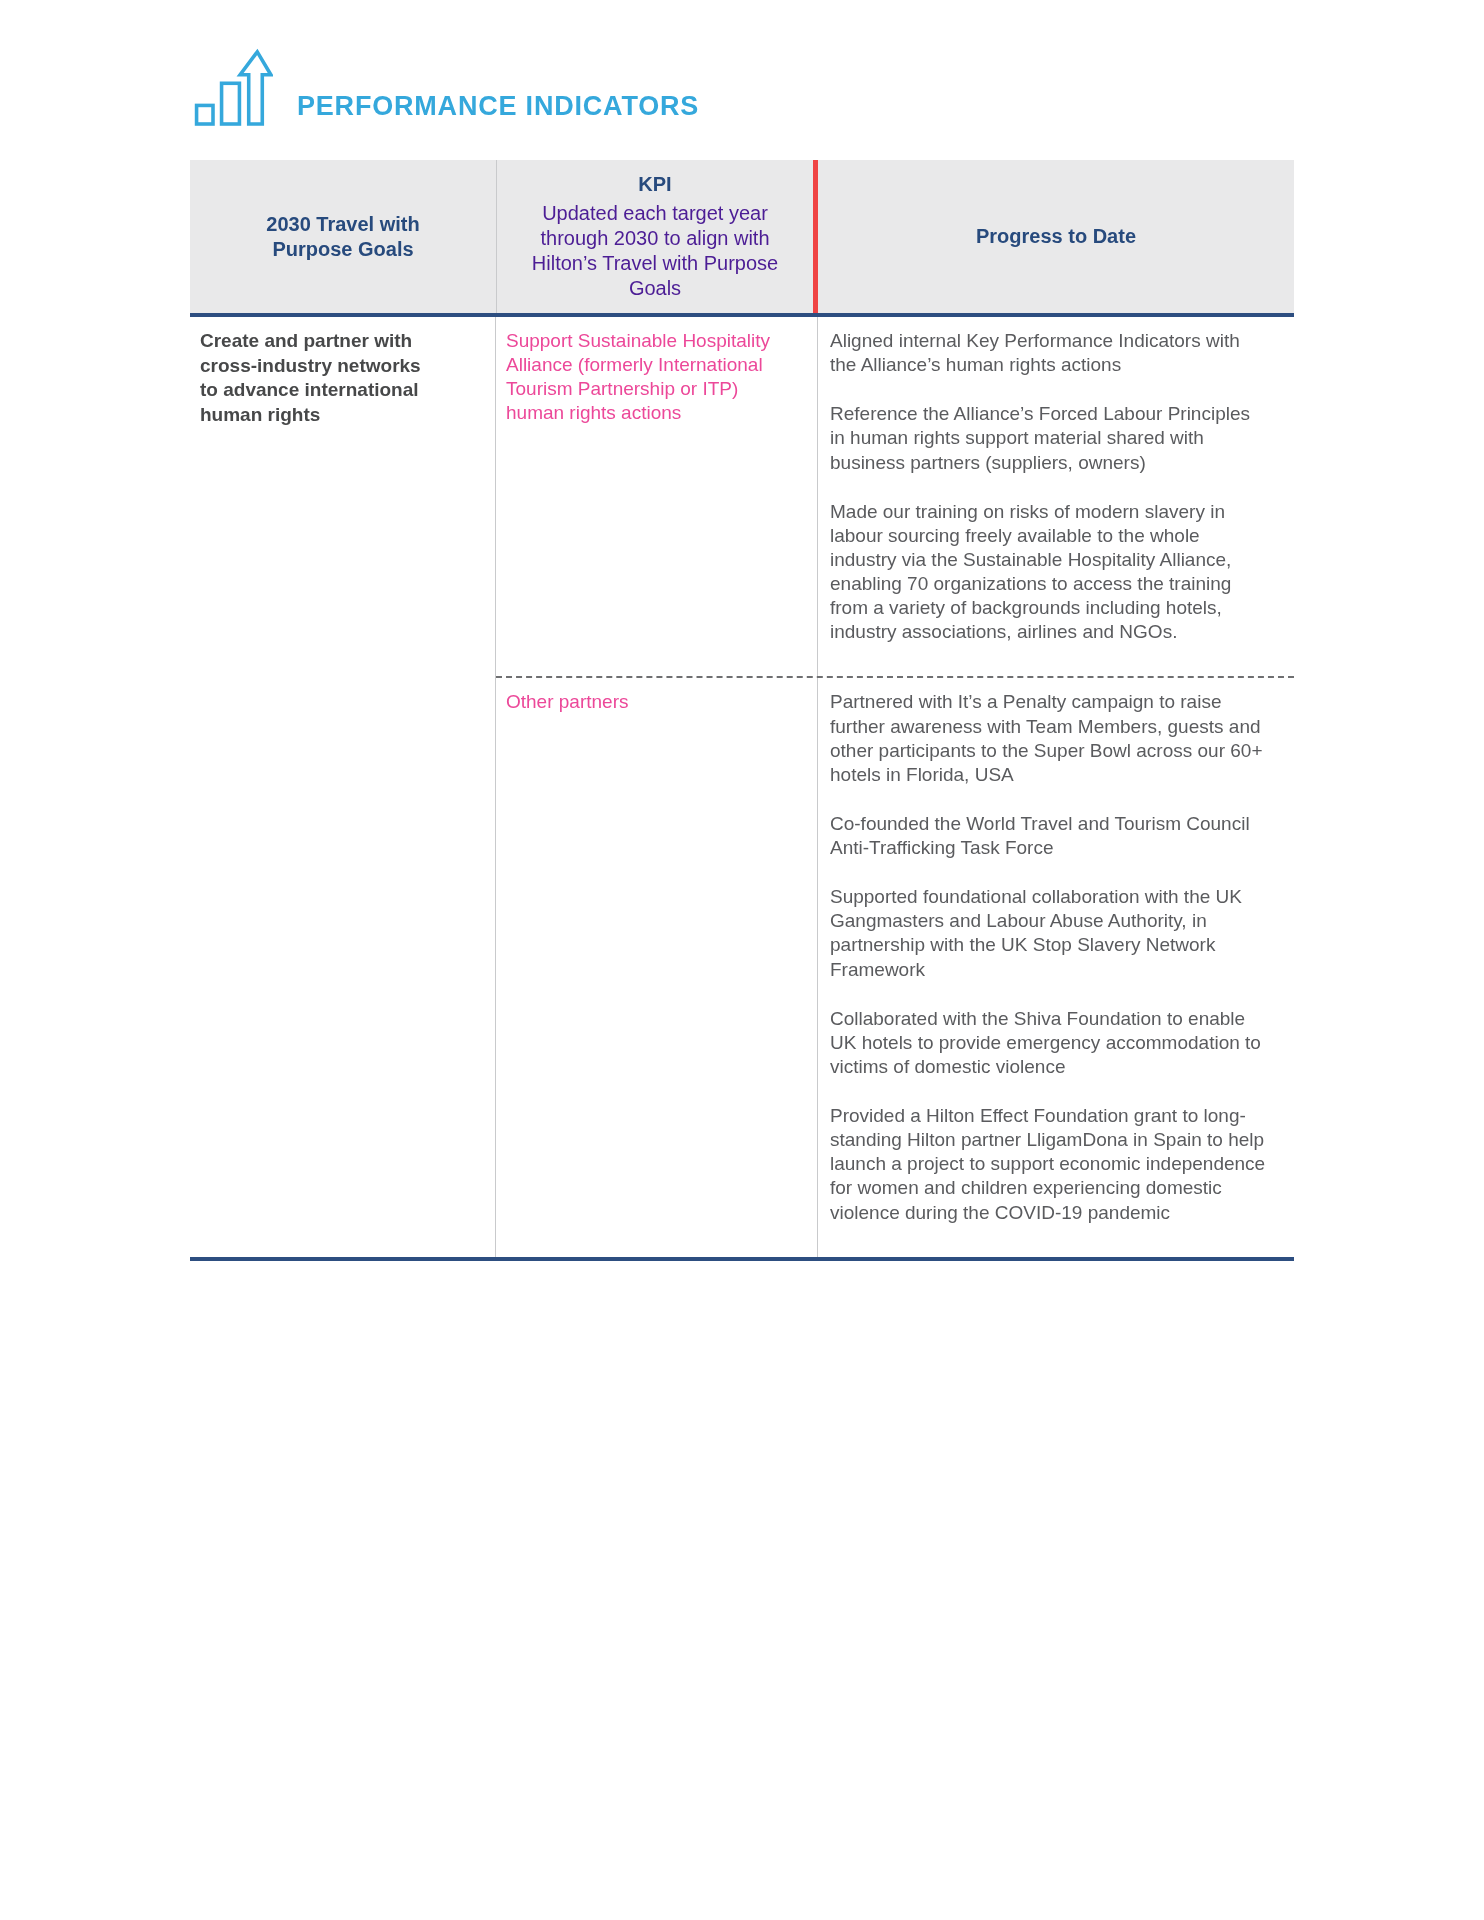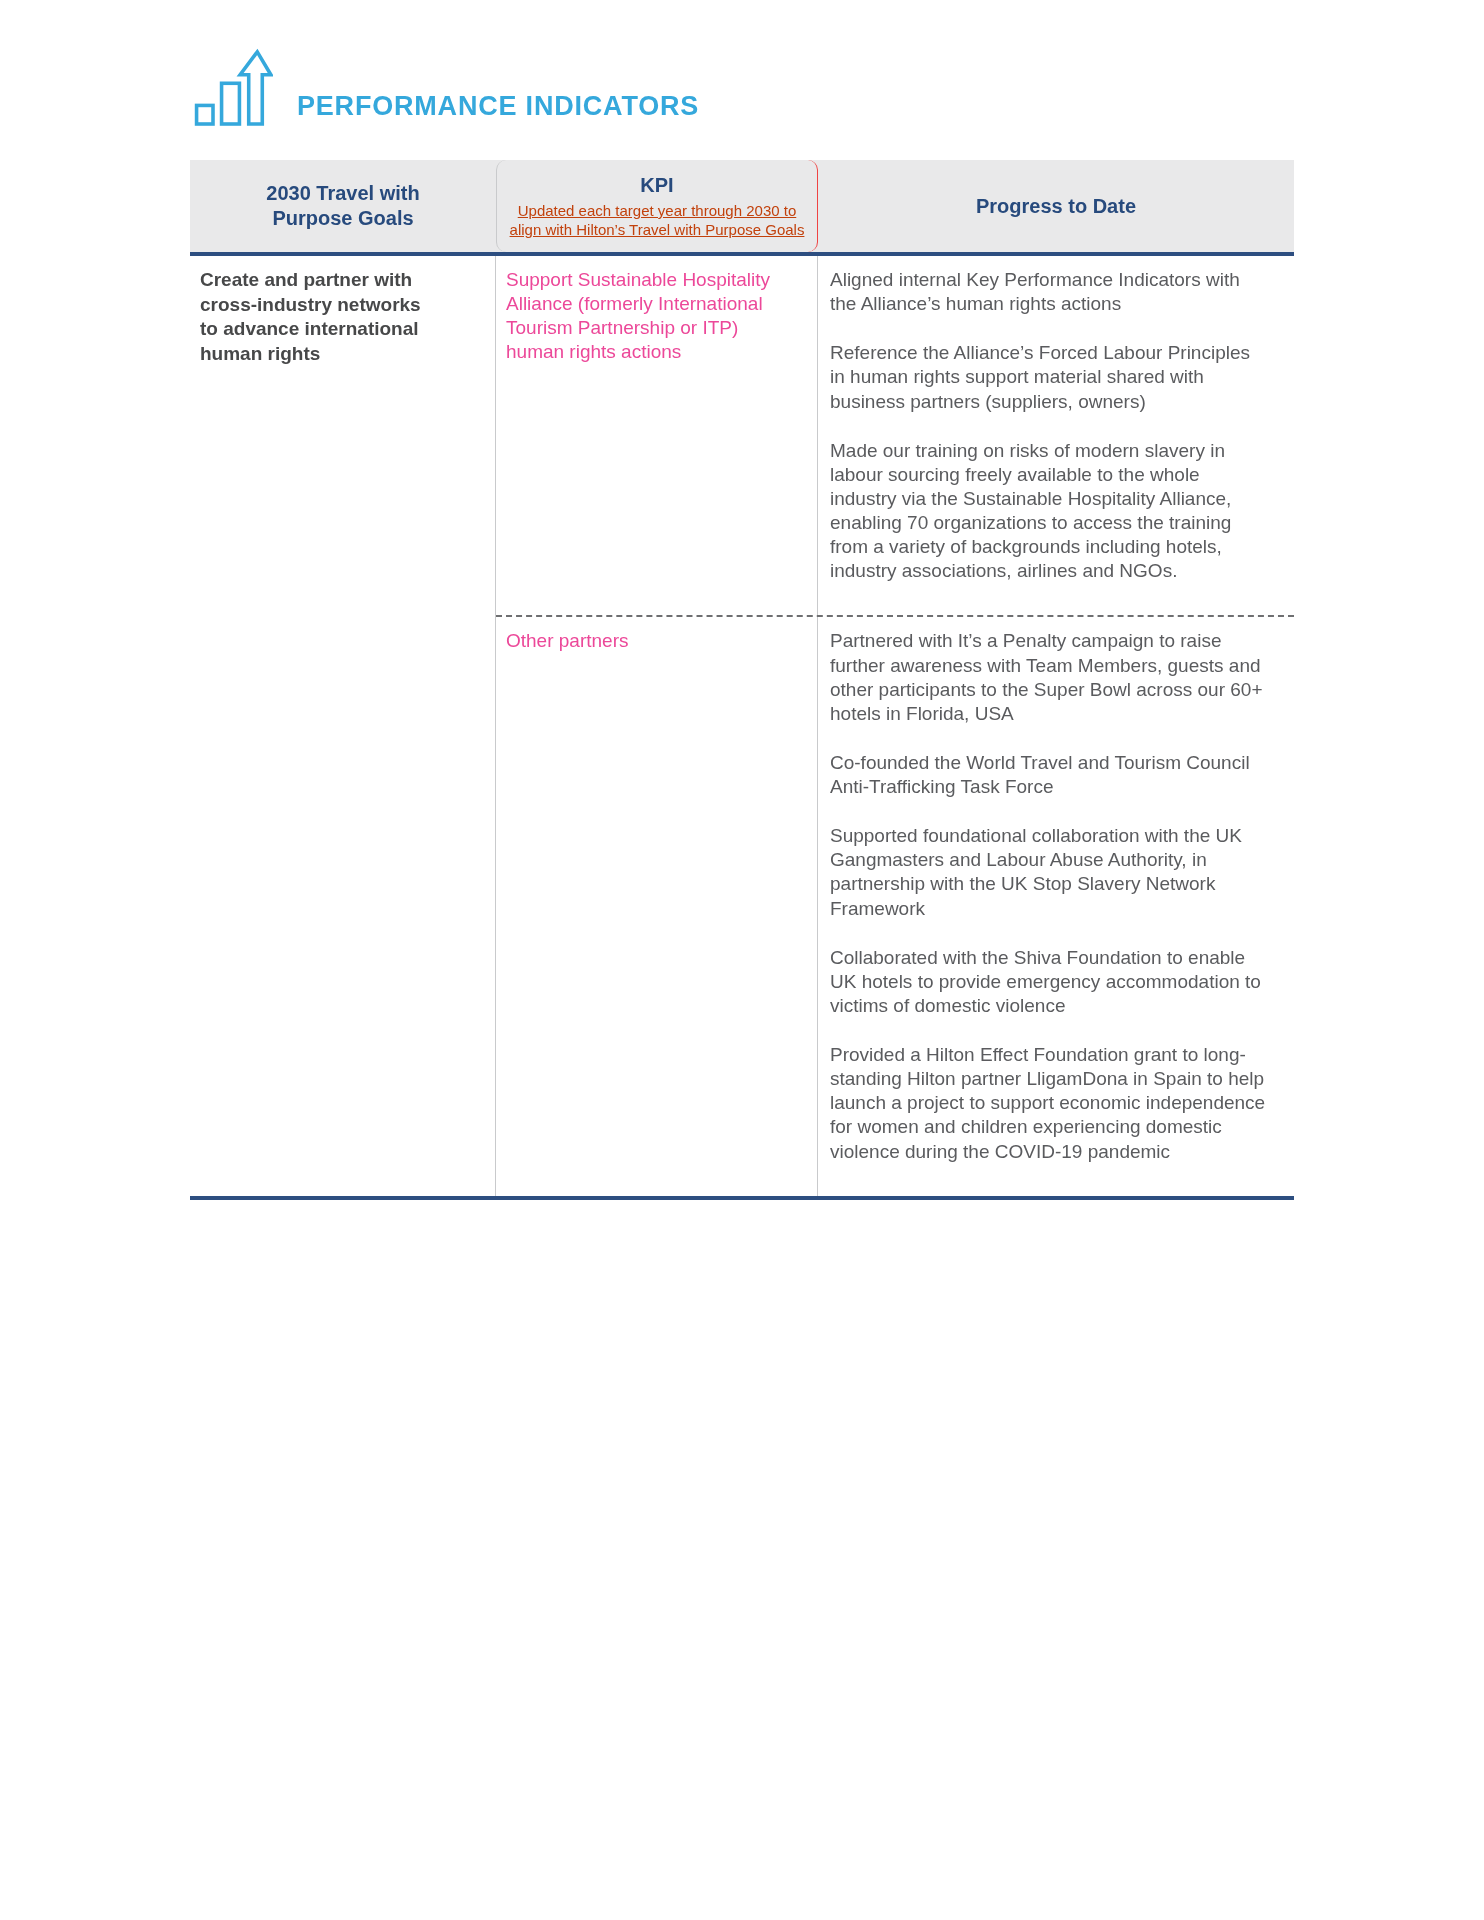--- a/index.html
+++ b/index.html
@@ -42,35 +42,34 @@
   }
   .th {
     display: flex;
     flex-direction: column;
     align-items: center;
     justify-content: center;
     text-align: center;
     min-height: 92px;
     padding: 12px 10px;
   }
-  .th-kpi { border-left: 1px solid #c9cacc; border-right: 1px solid #ef4444; border-radius: 10px; }
+  .th-kpi { border-left: 1px solid #c9cacc; border-right: 5px solid #ef4444; }
   .hdr-navy {
     color: #274a7d;
     font-weight: bold;
     font-size: 20px;
     line-height: 1.25;
   }
   .th-goals .hdr-navy { max-width: 230px; }
   .kpi-sub {
-    color: #c2410c;
-    font-size: 15px;
+    color: #4c1d95;
+    font-size: 20px;
     line-height: 1.25;
     margin-top: 4px;
     max-width: 310px;
-    text-decoration: underline;
   }
 
   .rule { height: 4px; background: #2d4e80; }
 
   .tbody { display: flex; }
   .goal-cell {
     width: 306px;
     flex: 0 0 306px;
     display: flex;
     align-items: flex-start;

